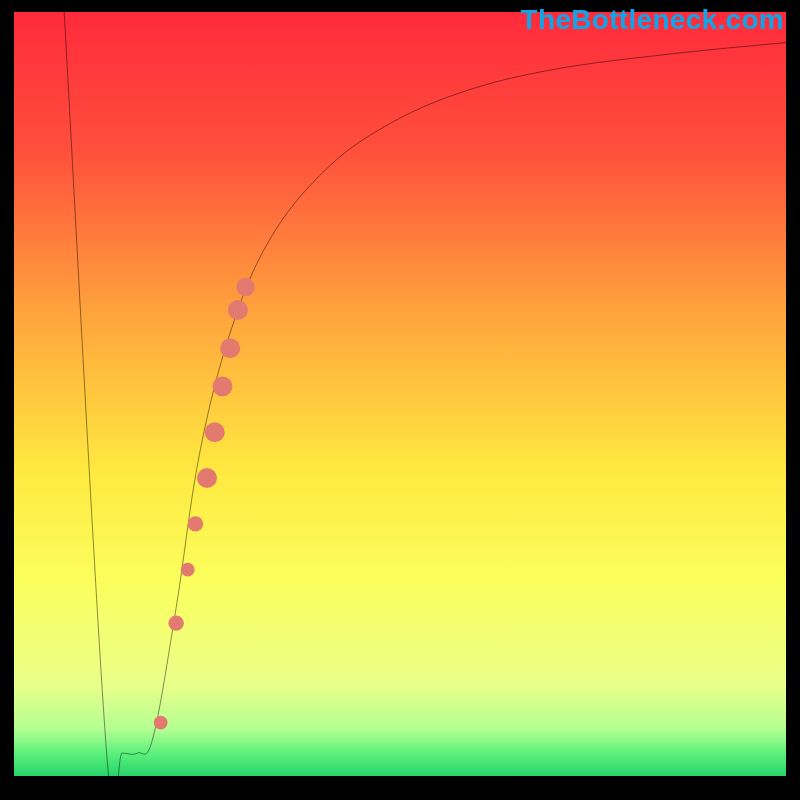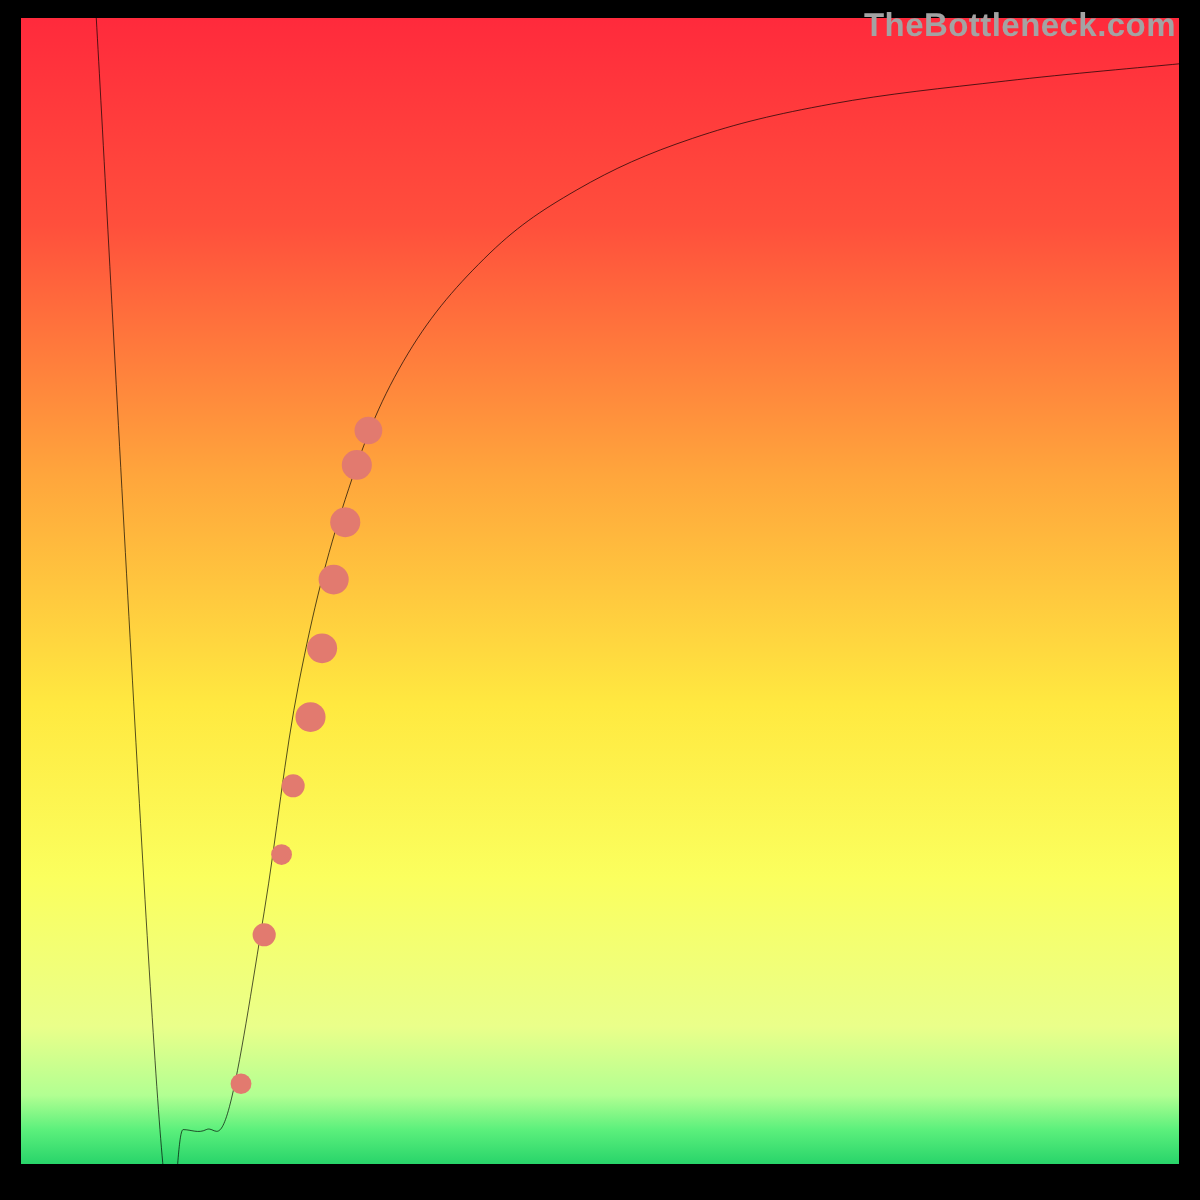--- a/index.html
+++ b/index.html
@@ -21,23 +21,23 @@
   .plot-wrap {
     position: relative;
     width: 100%;
     height: 100%;
   }
   .watermark {
     position: absolute;
     top: -8px;
     right: 2px;
     font-family: Arial, Helvetica, sans-serif;
-    font-size: 22px;
+    font-size: 28px;
     font-weight: 600;
-    color: #a3a3a3;
+    color: #0ea5e9;
     letter-spacing: 0.3px;
     user-select: none;
   }
   svg {
     display: block;
     width: 100%;
     height: 100%;
   }
 </style>
 </head>

